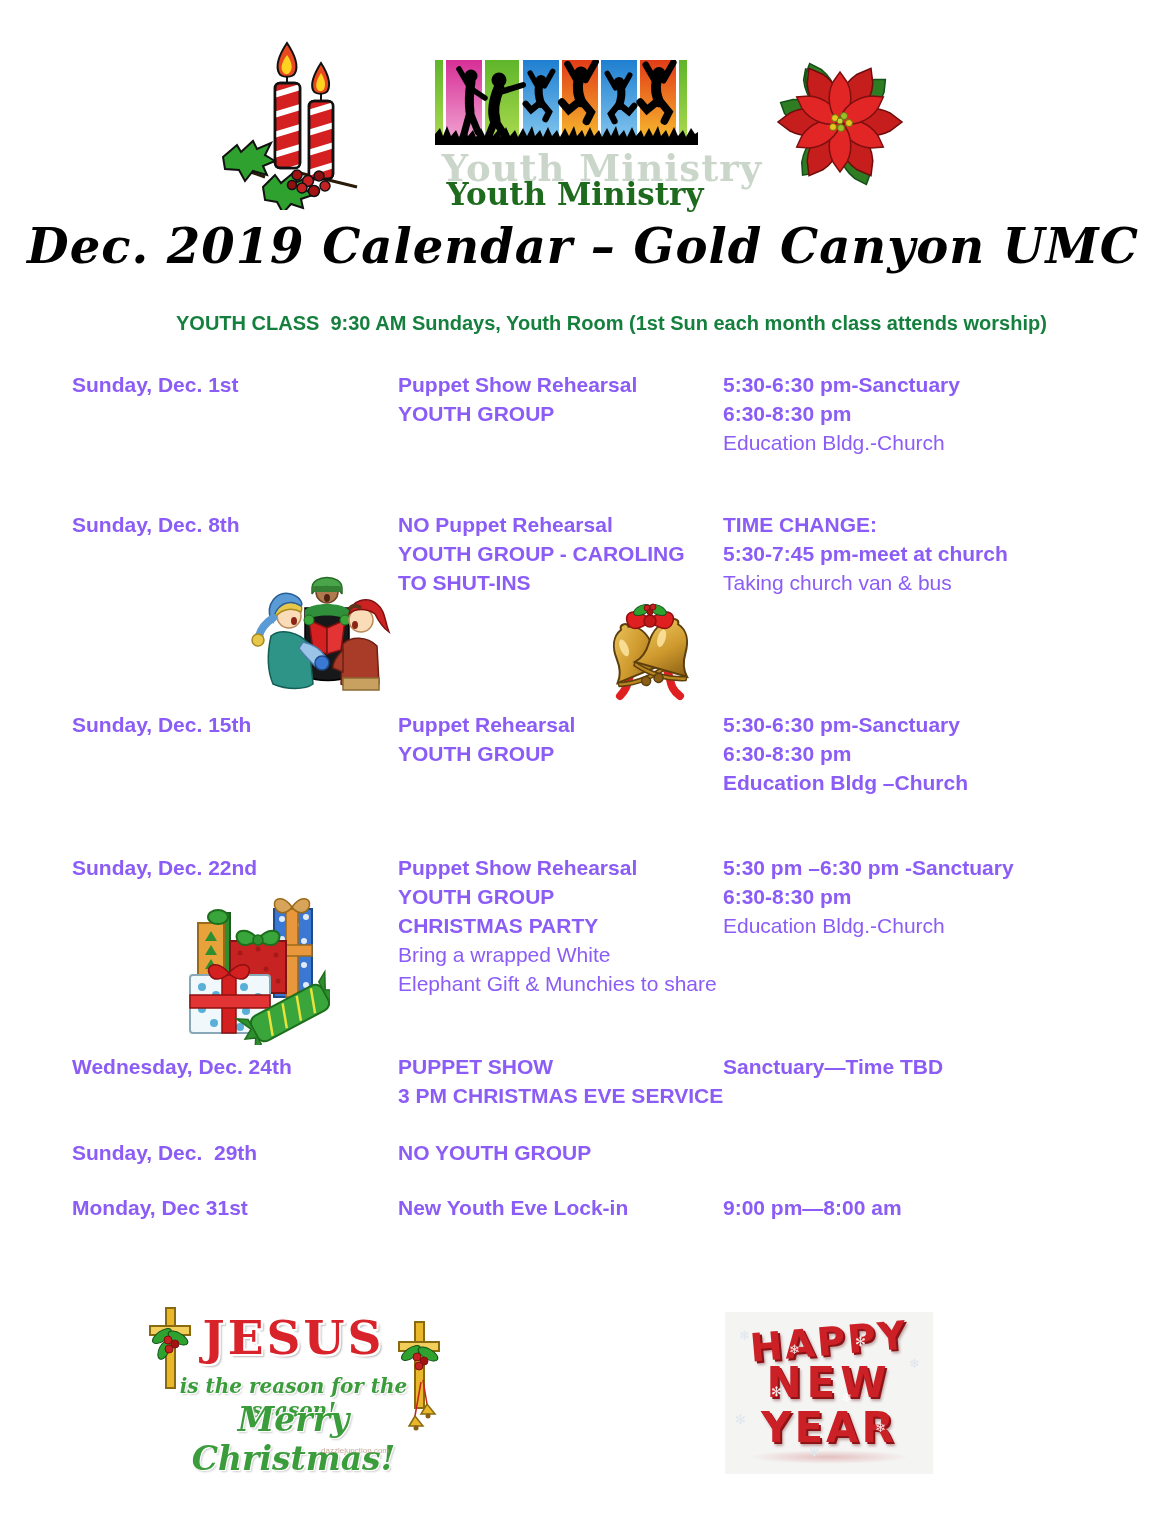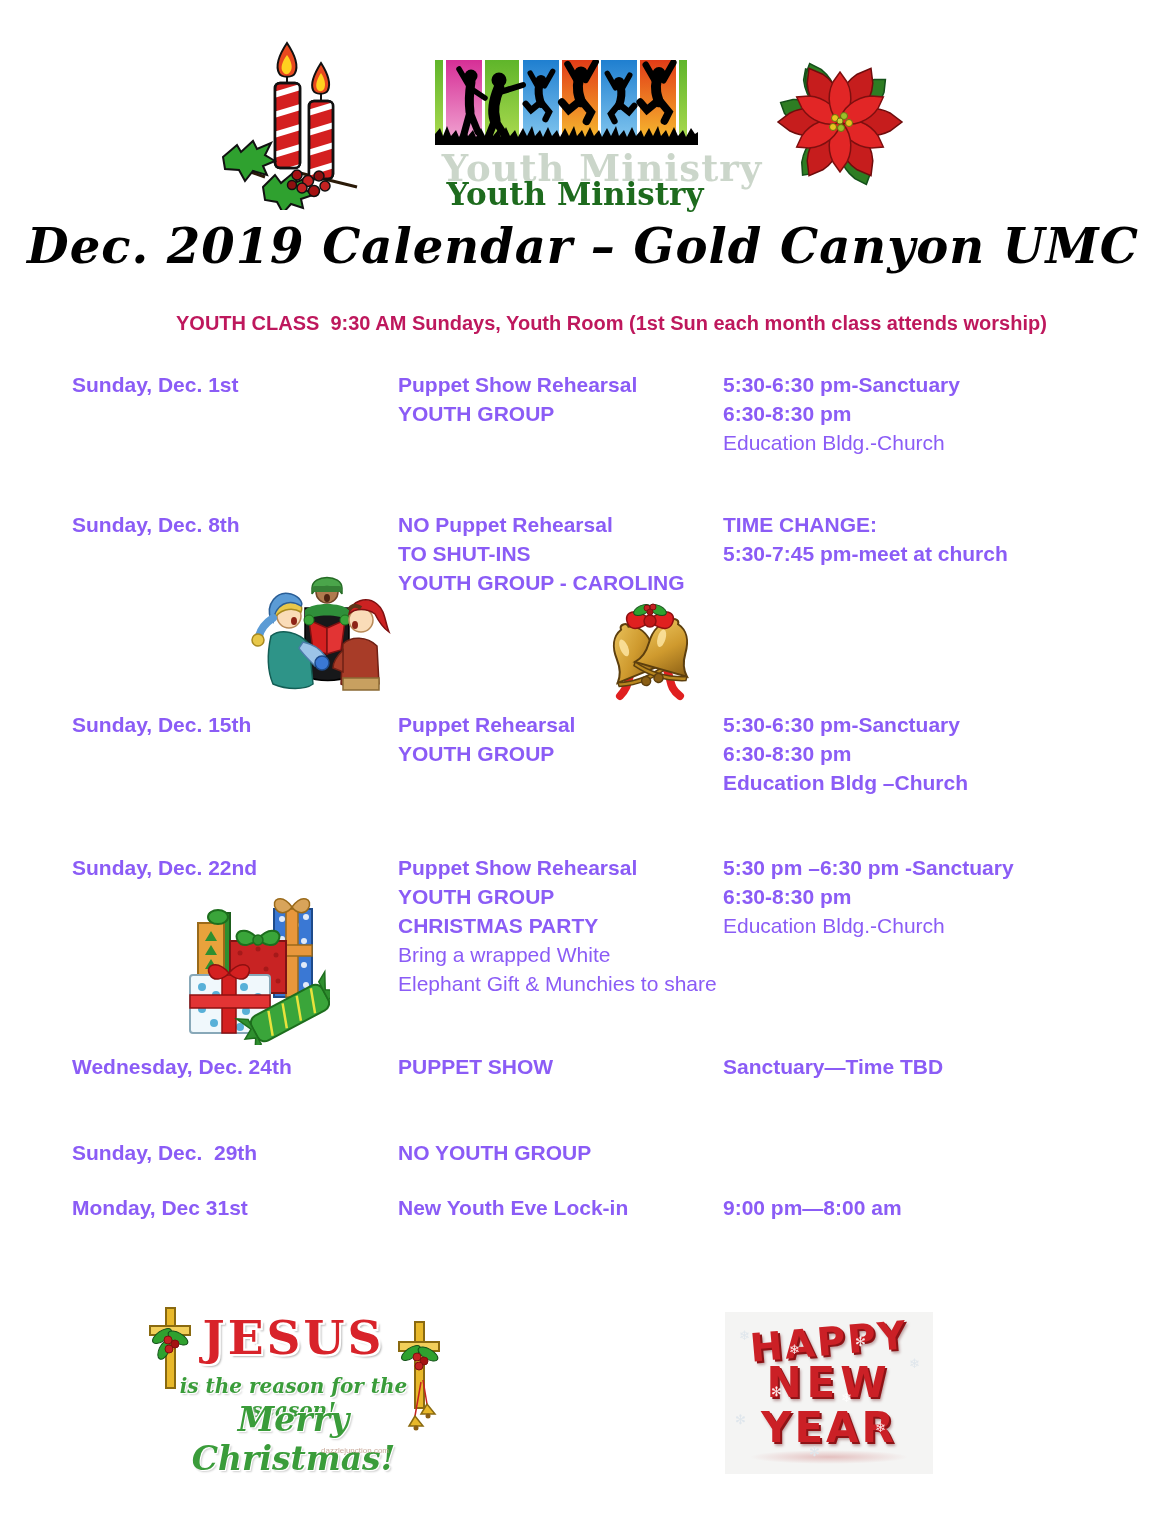--- a/index.html
+++ b/index.html
@@ -8,21 +8,21 @@
     font-family:"Liberation Sans",sans-serif;color:#111;overflow:hidden;
   }
   .abs{position:absolute;}
   
   .page-title{
     left:0;right:0;top:218px;text-align:center;
     font-family:"DejaVu Serif",serif;font-style:italic;font-weight:bold;
     font-size:48px;letter-spacing:1px;color:#000;white-space:nowrap;
   }
   .subtitle{
-    left:176px;top:312px;font-size:20px;font-weight:bold;color:#be185d;
+    left:176px;top:312px;font-size:20px;font-weight:bold;color:#15803d;
     white-space:pre-wrap;
   }
   
   .entry{left:0;width:1166px;}
   .col{position:absolute;top:0;}
   .col-date{left:72px;}
   .col-event{left:398px;}
   .col-time{left:723px;}
   .line{font-size:21px;line-height:29px;white-space:pre-wrap;color:#8b5cf6;}
   .b{font-weight:bold;}
@@ -262,26 +262,27 @@
     <div class="line b">5:30-6:30 pm-Sanctuary</div>
     <div class="line b">6:30-8:30 pm</div>
     <div class="line">Education Bldg.-Church</div>
   </div>
 </div>
 
 <div class="abs entry" style="top:510px">
   <div class="col col-date line b">Sunday, Dec. 8th</div>
   <div class="col col-event">
     <div class="line b">NO Puppet Rehearsal</div>
+    <div class="line b">YOUTH GROUP - CAROLING</div>
     <div class="line b">TO SHUT-INS</div>
-    <div class="line b">YOUTH GROUP - CAROLING</div>
   </div>
   <div class="col col-time">
     <div class="line b">TIME CHANGE:</div>
     <div class="line b">5:30-7:45 pm-meet at church</div>
+    <div class="line">Taking church van &amp; bus</div>
   </div>
 </div>
 
 <div class="abs entry" style="top:710px">
   <div class="col col-date line b">Sunday, Dec. 15th</div>
   <div class="col col-event">
     <div class="line b">Puppet Rehearsal</div>
     <div class="line b">YOUTH GROUP</div>
   </div>
   <div class="col col-time">
@@ -304,20 +305,21 @@
     <div class="line b">5:30 pm –6:30 pm -Sanctuary</div>
     <div class="line b">6:30-8:30 pm</div>
     <div class="line">Education Bldg.-Church</div>
   </div>
 </div>
 
 <div class="abs entry" style="top:1052px">
   <div class="col col-date line b">Wednesday, Dec. 24th</div>
   <div class="col col-event">
     <div class="line b">PUPPET SHOW</div>
+    <div class="line b">3 PM CHRISTMAS EVE SERVICE</div>
   </div>
   <div class="col col-time">
     <div class="line b">Sanctuary—Time TBD</div>
   </div>
 </div>
 
 <div class="abs entry" style="top:1138px">
   <div class="col col-date line b">Sunday, Dec.  29th</div>
   <div class="col col-event">
     <div class="line b">NO YOUTH GROUP</div>

